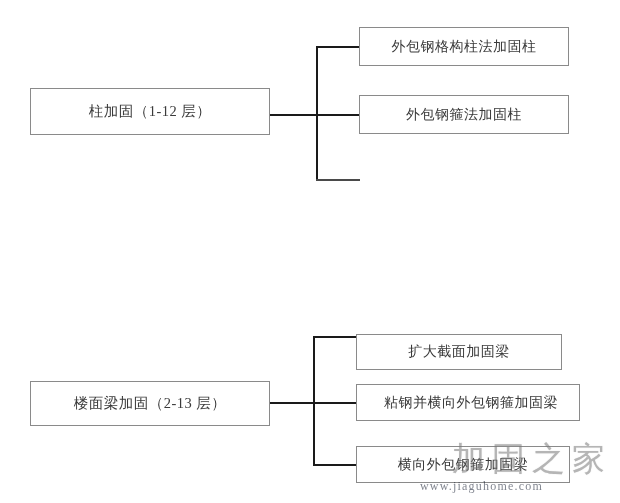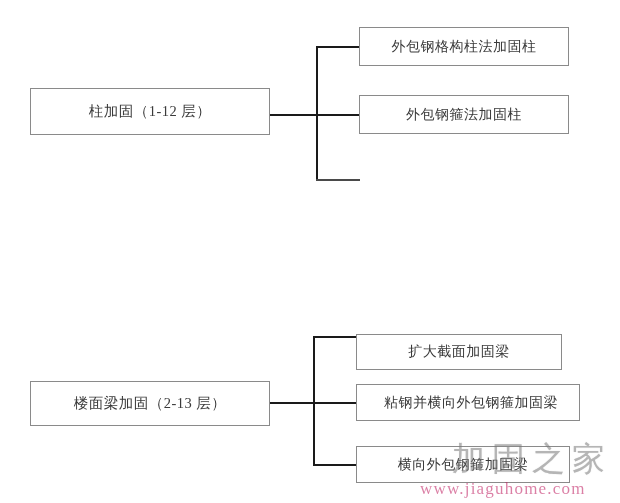--- a/index.html
+++ b/index.html
@@ -66,25 +66,25 @@
     font-size: 33px;
     letter-spacing: 7px;
     white-space: nowrap;
     line-height: 1;
     font-weight: 400;
     color: #7a7a7a;
     text-shadow: 0 0 1px rgba(120,120,120,0.5);
     margin-left: 32px;
   }
   #wm-url {
-    font-size: 17px;
+    font-size: 12px;
     letter-spacing: 1.2px;
     white-space: nowrap;
     margin-top: 3px;
-    color: #be185d;
+    color: #0f172a;
     font-family: "Liberation Serif", "DejaVu Serif", serif;
   }
 </style>
 </head>
 <body>
 
 <div id="canvas">
 
   <div class="node parent" style="left:30px; top:88px; width:240px; height:47px;">
     <span class="node-label">柱加固（1-12 层）</span>

